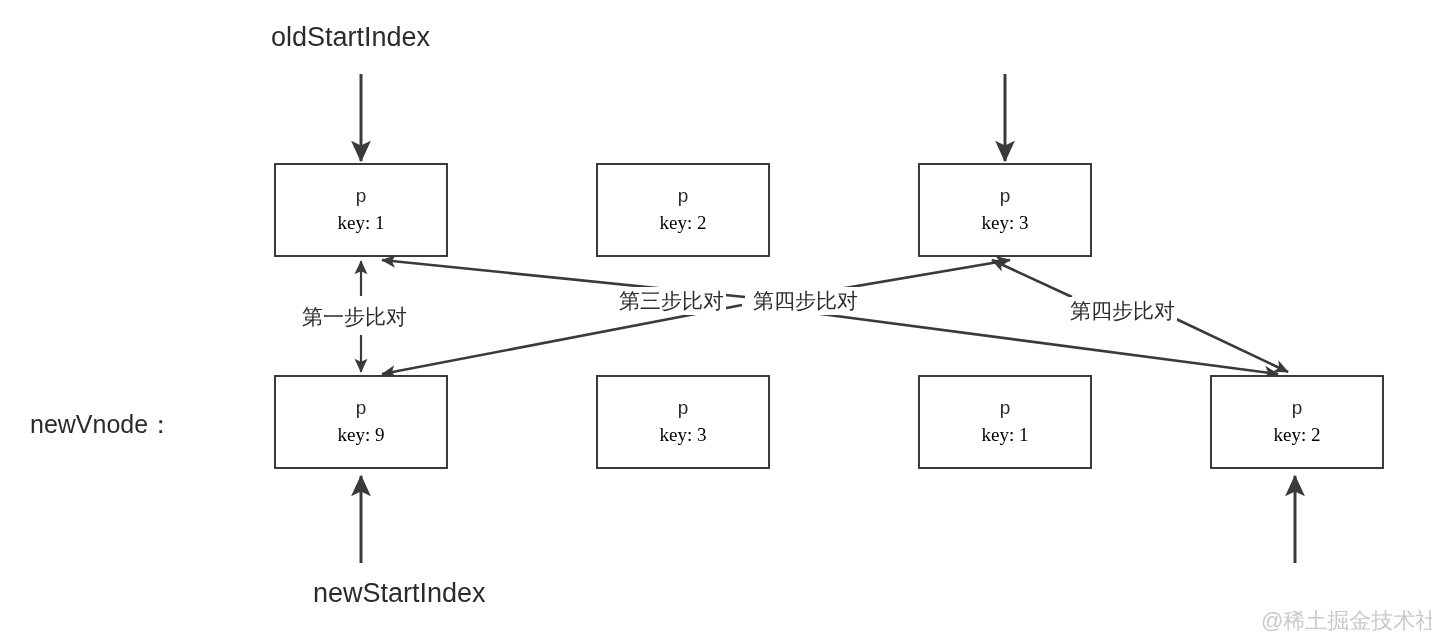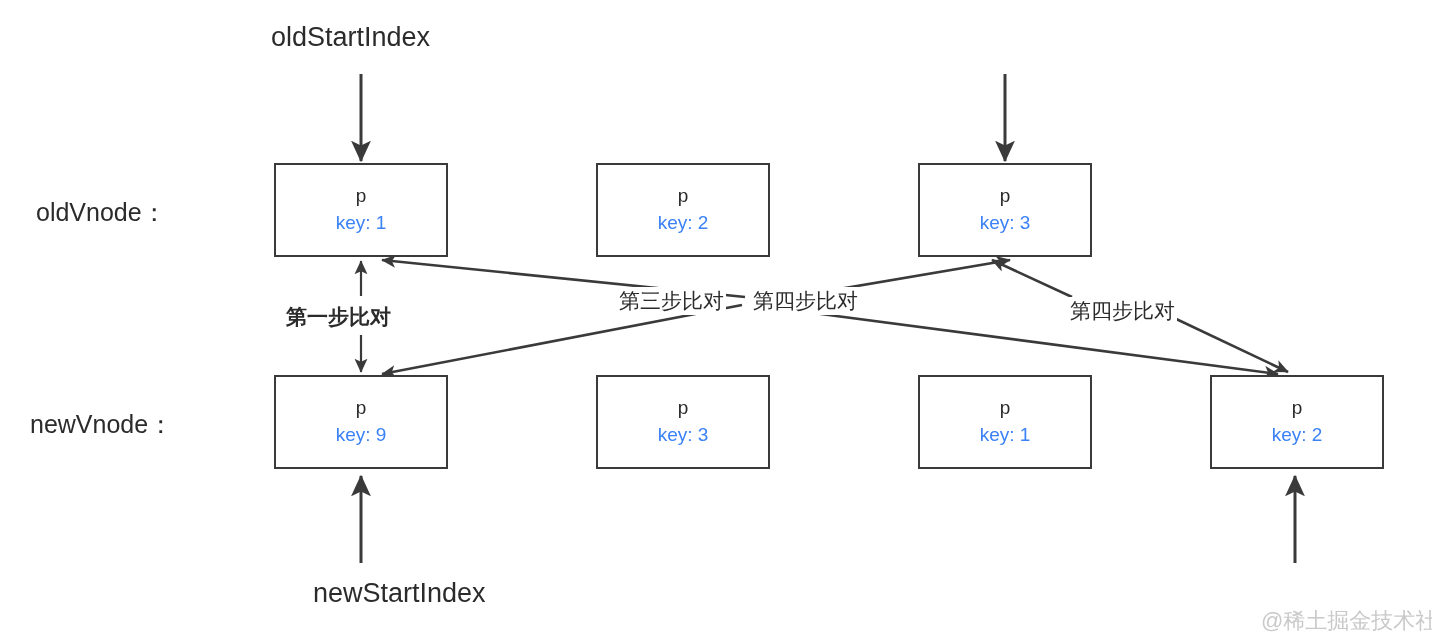--- a/index.html
+++ b/index.html
@@ -34,21 +34,22 @@
     align-items: center;
     justify-content: center;
     line-height: 1.42;
   }
   .vnode-tag {
     font-size: 19px;
     color: #2b2b2b;
   }
   .vnode-key {
     font-size: 19px;
-    color: #3b82f6;
+    color: #000000;
+    font-family: Liberation Serif, serif;
   }
   .row-label {
     position: absolute;
     font-size: 25px;
     color: #2b2b2b;
     white-space: nowrap;
   }
   .index-label {
     position: absolute;
     font-size: 27px;
@@ -108,21 +109,20 @@
     <line x1="1072" y1="297" x2="992" y2="260" stroke="#3a3a3a" stroke-width="2.6" marker-end="url(#arrowSlim)"></line>
     <line x1="1172" y1="317" x2="1288" y2="372" stroke="#3a3a3a" stroke-width="2.6" marker-end="url(#arrowSlim)"></line>
   </svg>
 
   <div class="index-label" style="left:271px; top:22px;">oldStartIndex</div>
 
 
   <div class="index-label" style="left:265px; top:578px;margin-left:48px;">newStartIndex</div>
 
 
-  <div class="row-label" style="left:36px; top:196px;">oldVnode：</div>
 
   <div class="row-label" style="left:30px; top:408px;">newVnode：</div>
 
   <div class="vnode-box" style="left:274px; top:163px; width:174px; height:94px;">
     <span class="vnode-tag">p</span>
     <span class="vnode-key">key: 1</span>
   </div>
 
   <div class="vnode-box" style="left:596px; top:163px; width:174px; height:94px;">
     <span class="vnode-tag">p</span>
@@ -147,21 +147,21 @@
   <div class="vnode-box" style="left:918px; top:375px; width:174px; height:94px;">
     <span class="vnode-tag">p</span>
     <span class="vnode-key">key: 1</span>
   </div>
 
   <div class="vnode-box" style="left:1210px; top:375px; width:174px; height:94px;">
     <span class="vnode-tag">p</span>
     <span class="vnode-key">key: 2</span>
   </div>
 
-  <div class="step-label" style="left:284px; top:303px;font-weight:bold;">第一步比对</div>
+  <div class="step-label" style="left:300px; top:303px;">第一步比对</div>
 
   <div class="step-label" style="left:617px; top:287px;">第三步比对</div>
 
   <div class="step-label" style="left:751px; top:287px;">第四步比对</div>
 
   <div class="step-label" style="left:1068px; top:297px;">第四步比对</div>
 
   <div class="watermark" style="left:1261px; top:606px;">@稀土掘金技术社区</div>
 
 </div>

